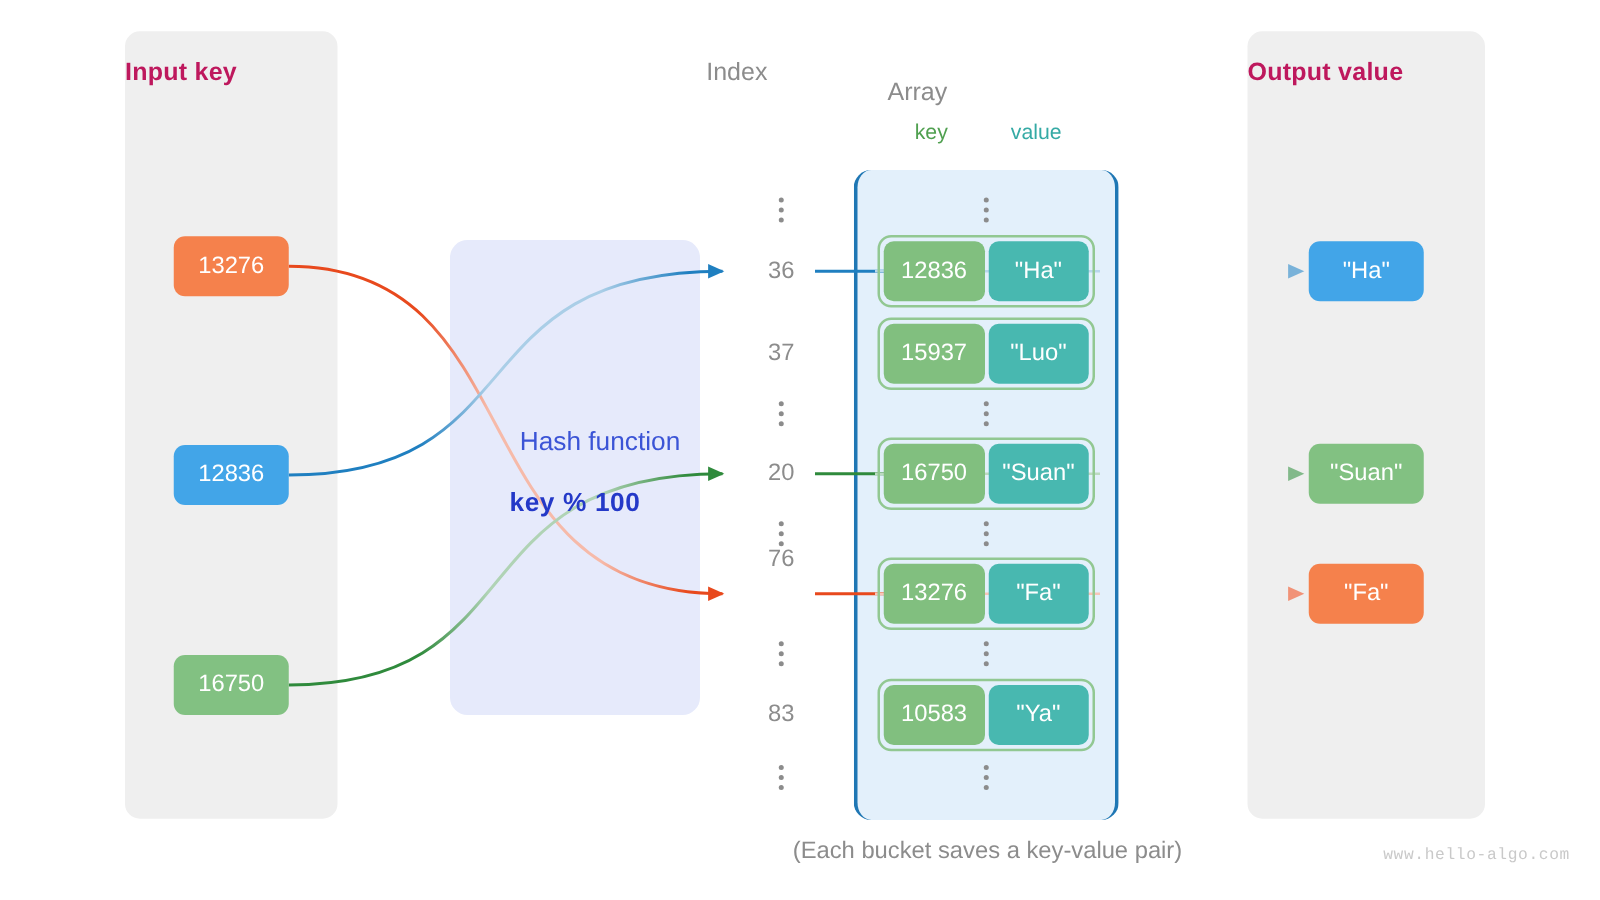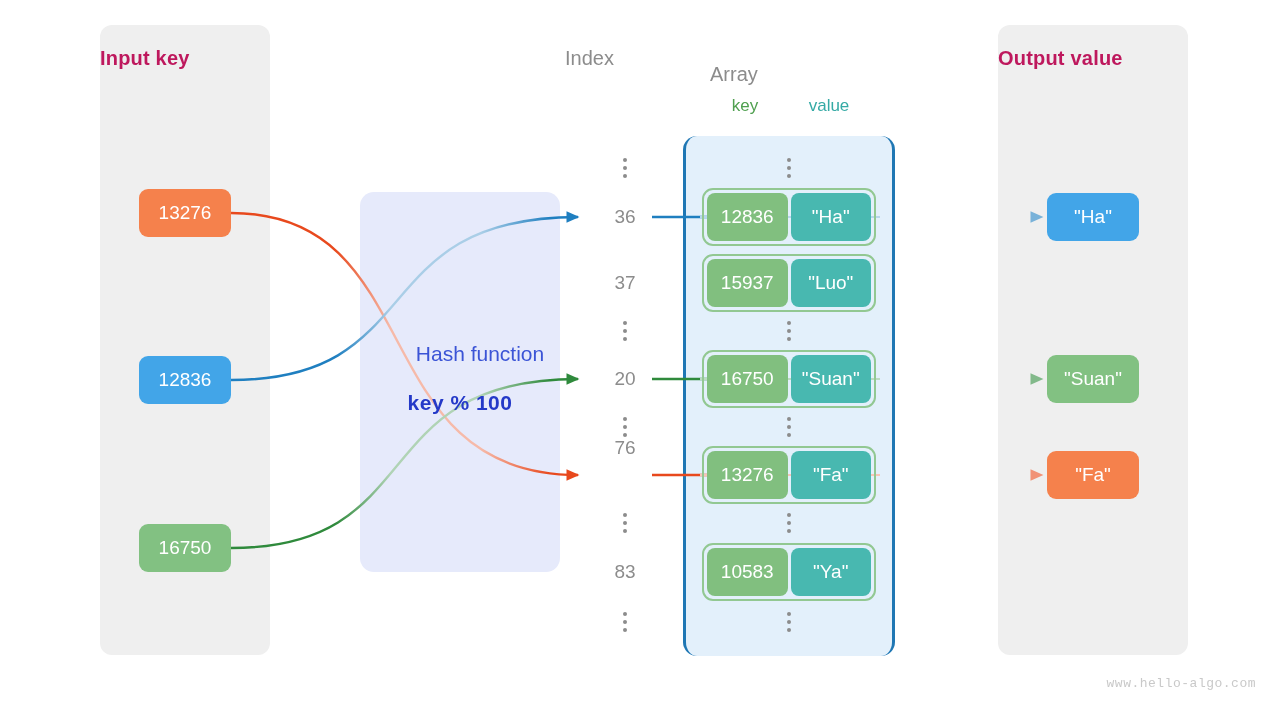--- a/index.html
+++ b/index.html
@@ -398,15 +398,16 @@
         <i></i>
         <i></i>
       </div>
       <div class="vdots" style="left: 789px; top: 622px;">
         <i></i>
         <i></i>
         <i></i>
       </div>
     </div>
 
+  <div id="caption">(Each bucket saves a key-value pair)</div>
   <div id="watermark">www.hello-algo.com</div>
 
 </div>
 
 </body></html>

